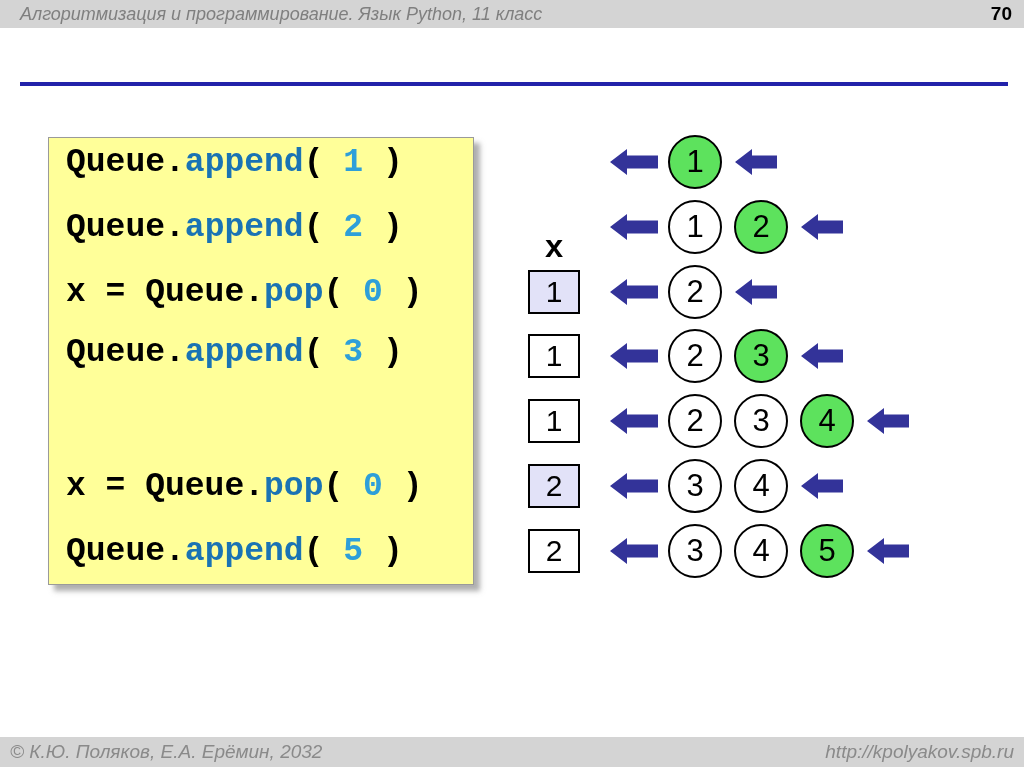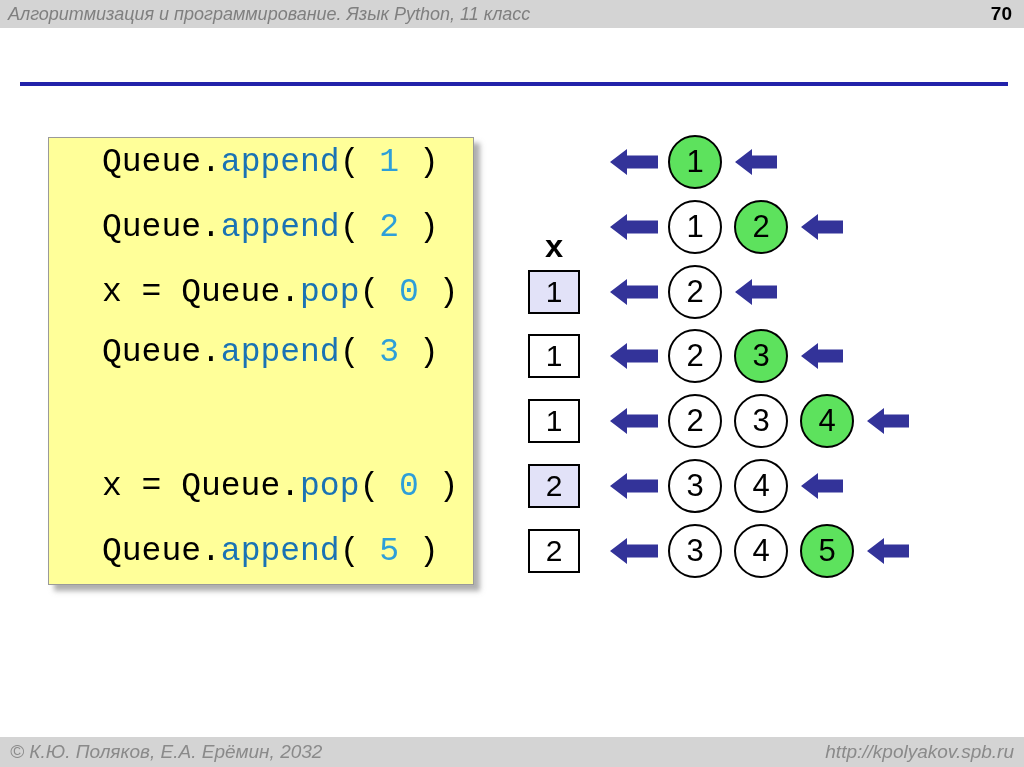--- a/index.html
+++ b/index.html
@@ -6,43 +6,42 @@
   body{
     width:1024px;height:767px;position:relative;background:#ffffff;
     font-family:"Liberation Sans", sans-serif;overflow:hidden;
   }
   .slide{position:absolute;left:0;top:0;width:1024px;height:767px;background:#ffffff;}
 
   
   .topbar{
     position:absolute;left:0;top:0;width:1024px;height:28px;background:#d4d4d4;
     display:flex;align-items:center;justify-content:space-between;box-sizing:border-box;
-    padding:0 12px 0 8px;
+    padding:0 12px 0 20px;
   }
   .topbar .course{font-style:italic;font-size:18px;color:#7f7f7f;white-space:nowrap;}
   .topbar .pagenum{font-weight:bold;font-size:19px;color:#000000;}
 
   
   .slide-title{
     position:absolute;left:44px;top:34px;margin:0;font-size:36px;font-weight:bold;color:#000;
     letter-spacing:0.5px;white-space:nowrap;
   }
   .title-underline{position:absolute;left:20px;top:82px;width:988px;height:4px;background:#2222aa;}
 
   
   .code-box{
     position:absolute;left:48px;top:137px;width:424px;height:446px;
     background:#ffff99;border:1px solid #9a9a9a;
     box-shadow:6px 6px 5px rgba(110,110,110,0.55);
   }
   .code-line{
     position:absolute;left:17px;white-space:pre;
-    font-family:"Liberation Mono", monospace;font-weight:normal;font-size:33px;line-height:38px;
+    font-family:"Liberation Mono", monospace;font-weight:bold;font-size:33px;line-height:38px;
     color:#000;
-    margin-left:36px;
   }
 
   
   .diagram{position:absolute;left:0;top:0;width:1024px;height:767px;pointer-events:none;}
   .x-label{
     position:absolute;left:528px;top:233px;width:52px;text-align:center;
     font-family:"Liberation Mono", monospace;font-weight:bold;font-size:32px;line-height:32px;color:#000;
   }
   .xbox{
     position:absolute;width:48px;height:40px;border:2px solid #000;background:#ffffff;

